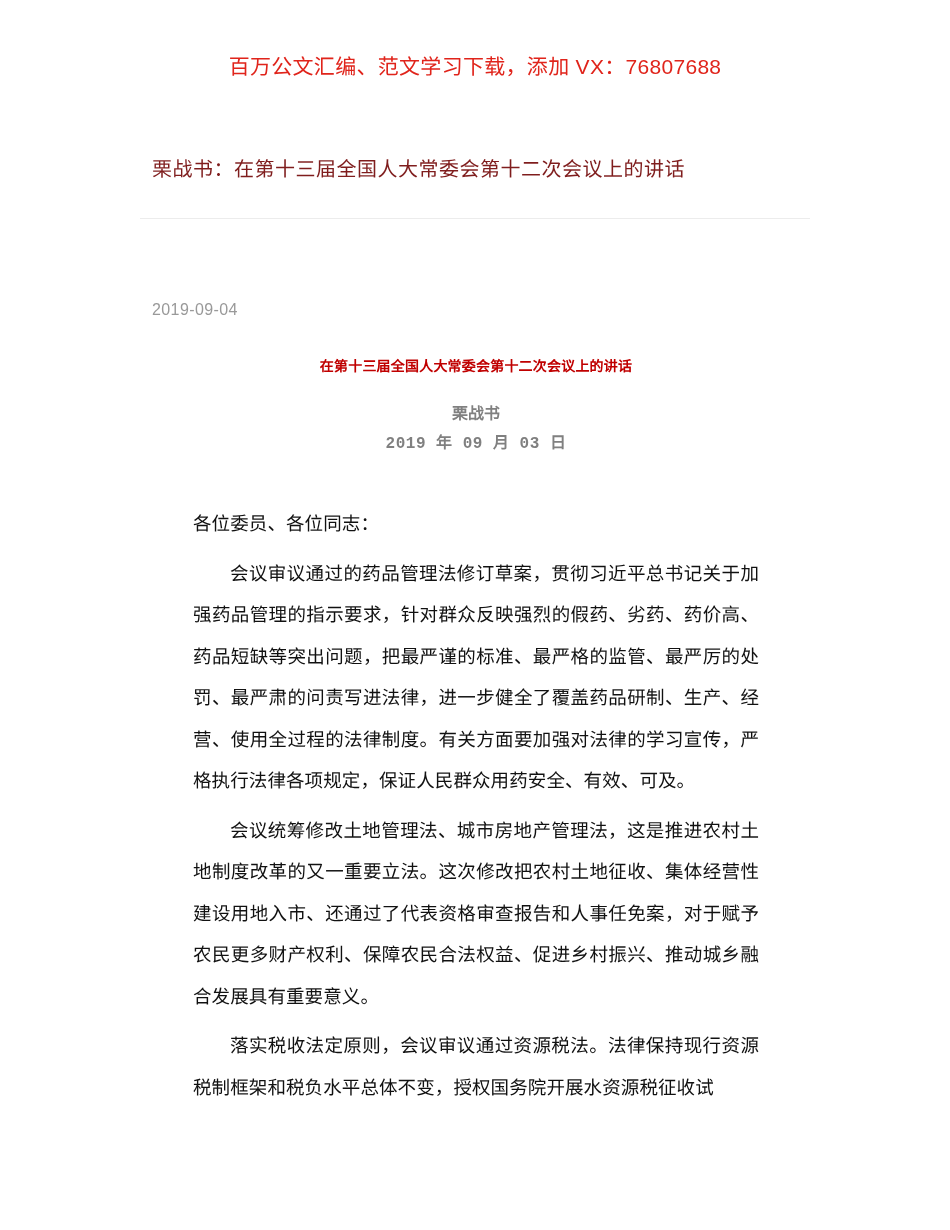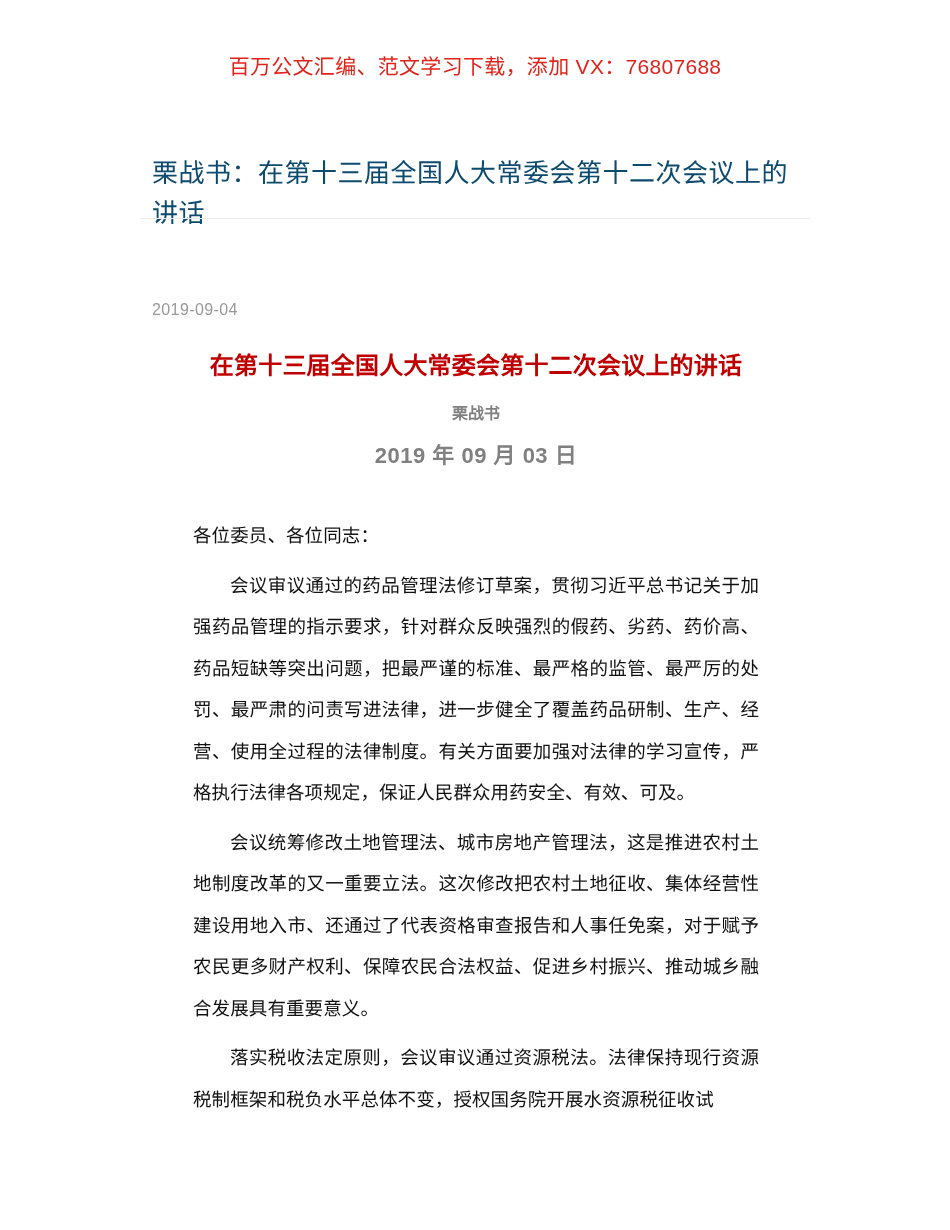--- a/index.html
+++ b/index.html
@@ -37,22 +37,22 @@
     letter-spacing: 0.3px;
     white-space: nowrap;
   }
 
   
   .article-title {
     position: absolute;
     top: 136px;
     left: 152px;
     width: 650px;
-    color: #0c4a6e;
-    font-size: 26px;
+    color: #7f1d1d;
+    font-size: 20px;
     line-height: 40px;
     font-weight: 400;
     letter-spacing: 0.5px;
   }
 
   .head-divider {
     position: absolute;
     top: 218px;
     left: 140px;
     width: 670px;
@@ -75,43 +75,44 @@
   .doc-body {
     position: absolute;
     top: 352px;
     left: 185px;
     width: 582px;
   }
 
   .doc-heading {
     text-align: center;
     color: #c00000;
-    font-size: 24px;
+    font-size: 14px;
     line-height: 28px;
     font-weight: bold;
     letter-spacing: 0.2px;
   }
 
   .doc-author {
     text-align: center;
     color: #808080;
     font-size: 16px;
     line-height: 30px;
     font-weight: bold;
     margin-top: 19px;
   }
 
   .doc-date {
     text-align: center;
     color: #808080;
-    font-size: 22px;
+    font-size: 16px;
     line-height: 30px;
     font-weight: bold;
-    margin-top: 12px;
+    margin-top: 0;
     letter-spacing: 0.5px;
+    font-family: Liberation Mono, monospace;
   }
 
   .doc-paragraphs {
     margin-top: 44px;
   }
 
   .doc-paragraphs p {
     margin: 8px;
     color: #111111;
     font-size: 18.5px;

